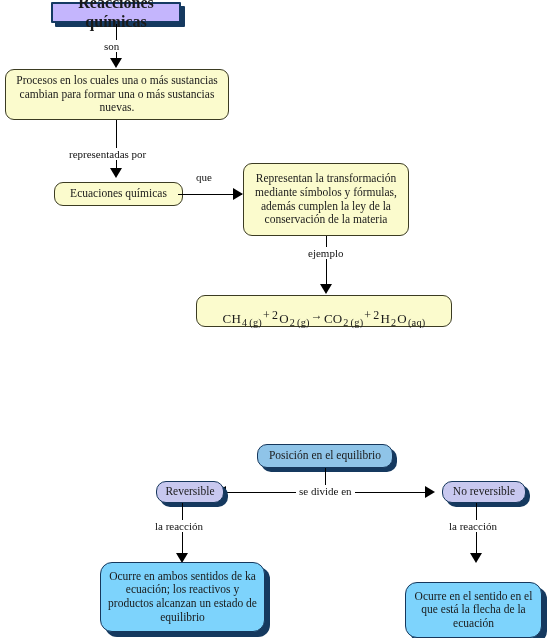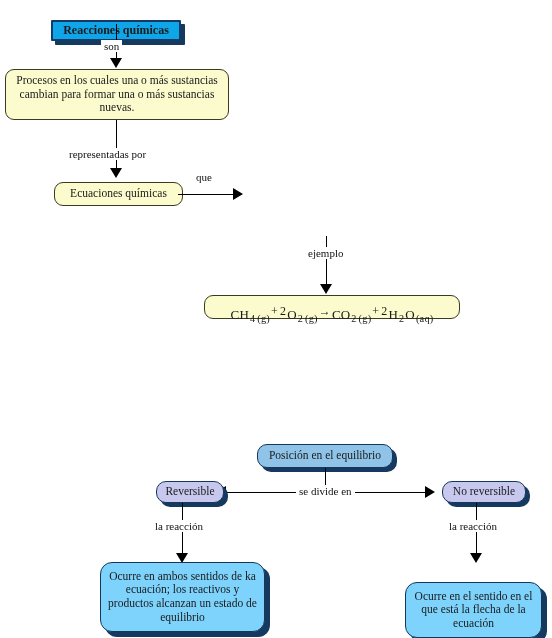--- a/index.html
+++ b/index.html
@@ -36,27 +36,26 @@
 
   
   .yellow {
     background: #fbfbcd;
     border: 1px solid #3b3b22;
     border-radius: 9px;
     font-size: 11.5px;
   }
   
   .title-node {
-    background: #0ea5e9;
+    background: #c4b5fd;
     border: 2px solid #153a63;
     border-radius: 1px;
-    font-size: 12px;
+    font-size: 16px;
     font-weight: bold;
     box-shadow: 4px 4px 0 0 #15395f;
-    margin-top: 18px;
   }
   
   .blue {
     background: #8fc4e8;
     border: 1px solid #16375c;
     border-radius: 10px;
     font-size: 11.5px;
     box-shadow: 4px 4px 0 0 #15395f;
     justify-content: center;
   }
@@ -166,26 +165,29 @@
   <div class="link-label" style="left:66px; top:148px;">representadas por</div>
 
   <div class="node yellow" style="left:54px; top:182px; width:129px; height:24px;">
     <span class="txt">Ecuaciones químicas</span>
   </div>
 
   <div class="hline" style="left:178px; top:194px; width:64px; height:1px;"></div>
   <div class="arrow-right" style="left:233px; top:188px;"></div>
   <div class="link-label" style="left:193px; top:171px;">que</div>
 
+  <div class="node yellow" style="left:243px; top:163px; width:166px; height:73px;">
+    <span class="txt">Representan la transformación mediante símbolos y fórmulas, además cumplen la ley de la conservación de la materia</span>
+  </div>
 
   <div class="vline" style="left:326px; top:236px; width:1px; height:56px;"></div>
   <div class="arrow-down" style="left:320px; top:284px;"></div>
   <div class="link-label" style="left:305px; top:247px;">ejemplo</div>
 
-  <div class="node yellow" style="left:196px; top:295px; width:256px; height:24px;margin-left:8px;">
+  <div class="node yellow" style="left:196px; top:295px; width:256px; height:32px;">
     <span class="txt eq">
       <span>CH</span><sub>4</sub><span class="st">(g)</span><span class="op">+</span><span class="op">2</span><span>O</span><sub>2</sub><span class="st">(g)</span><span class="op">→</span><span>CO</span><sub>2</sub><span class="st">(g)</span><span class="op">+</span><span class="op">2</span><span>H</span><sub>2</sub><span>O</span><span class="st">(aq)</span>
     </span>
   </div>
 
   <div class="node blue" style="left:257px; top:444px; width:136px; height:24px;">
     <span class="txt">Posición en el equilibrio</span>
   </div>
 
   <div class="vline" style="left:325px; top:468px; width:1px; height:24px;"></div>

